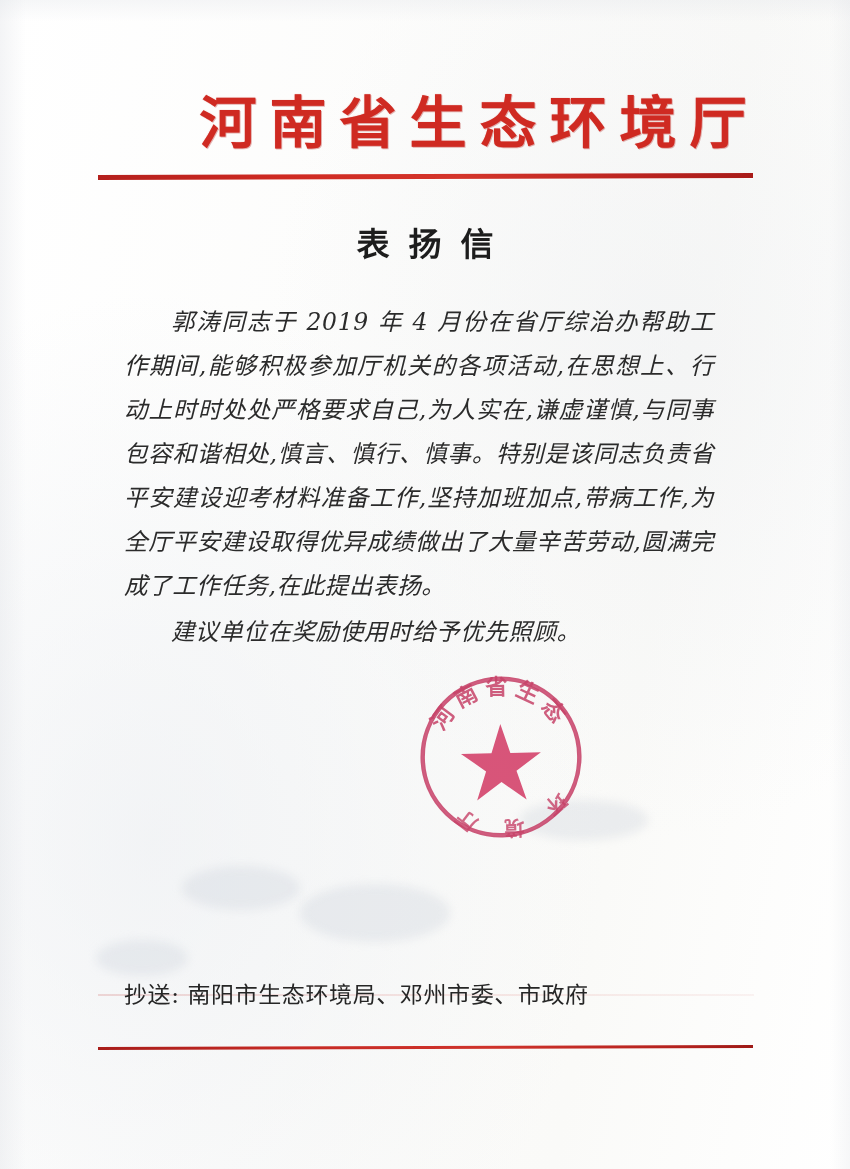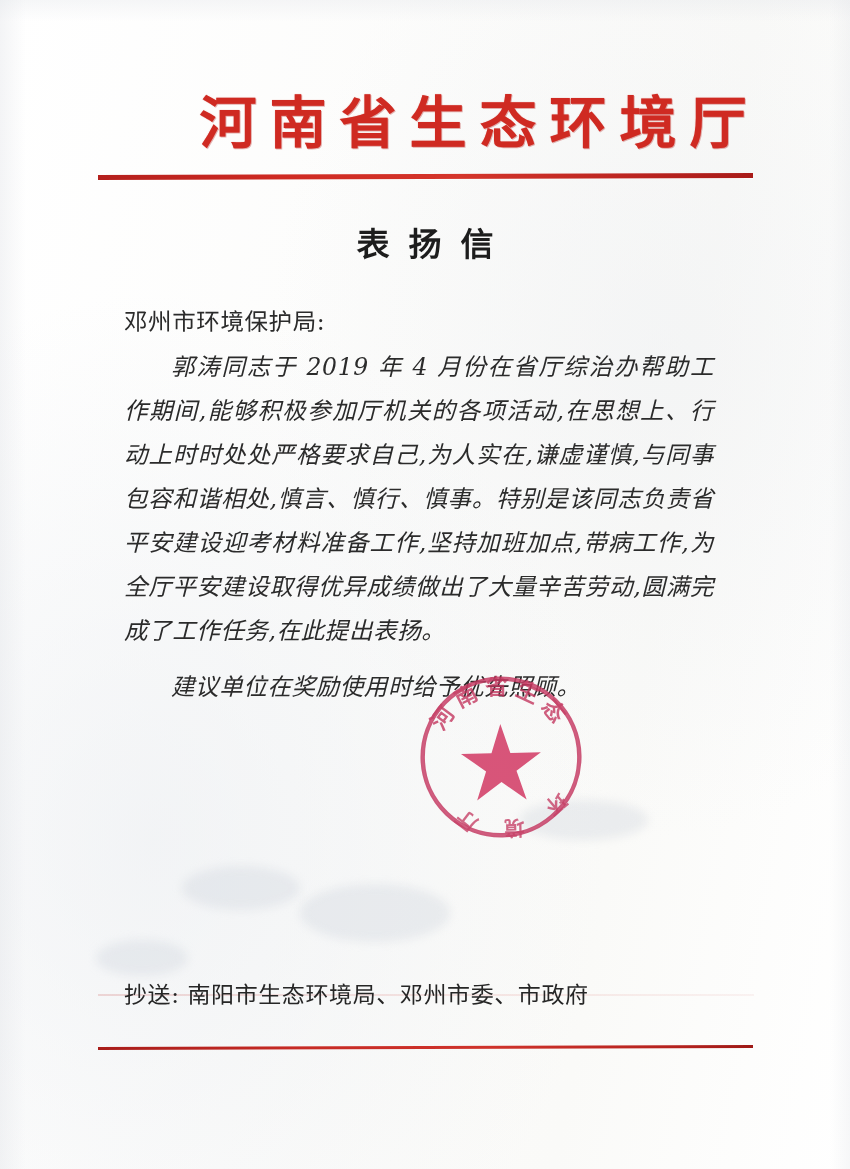--- a/index.html
+++ b/index.html
@@ -116,21 +116,21 @@
     margin: 0 0 1px 0;
   }
   .para {
     margin: 0;
     text-align: justify;
     text-justify: inter-character;
     text-indent: 2em;
     font-style: italic;
   }
   .para + .para {
-    margin-top: 12px;
+    margin-top: 2px;
   }
 
   
   .sign-zone {
     position: absolute;
     top: 660px;
     left: 124px;
     width: 600px;
     height: 220px;
   }
@@ -202,21 +202,20 @@
   <div class="bleed" style="top:800px; left:520px; width:128px; height:40px;"></div>
 
   <div class="letterhead">
     <div class="letterhead-title">河南省生态环境厅</div>
   </div>
   <div class="head-rule"></div>
 
   <div class="doc-title">表扬信</div>
 
   <div class="body-block">
-    <p class="salutation">邓州市环境保护局:</p>
     <p class="para">郭涛同志于 2019 年 4 月份在省厅综治办帮助工作期间,能够积极参加厅机关的各项活动,在思想上、行动上时时处处严格要求自己,为人实在,谦虚谨慎,与同事包容和谐相处,慎言、慎行、慎事。特别是该同志负责省平安建设迎考材料准备工作,坚持加班加点,带病工作,为全厅平安建设取得优异成绩做出了大量辛苦劳动,圆满完成了工作任务,在此提出表扬。</p>
     <p class="para">建议单位在奖励使用时给予优先照顾。</p>
   </div>
 
   <div class="sign-zone">
 
     <div class="seal">
       <svg viewBox="0 0 200 200" xmlns="http://www.w3.org/2000/svg">
         <defs>
           <path id="sealArc" d="M 30,100 A 70,70 0 0 1 170,100" fill="none"></path>

